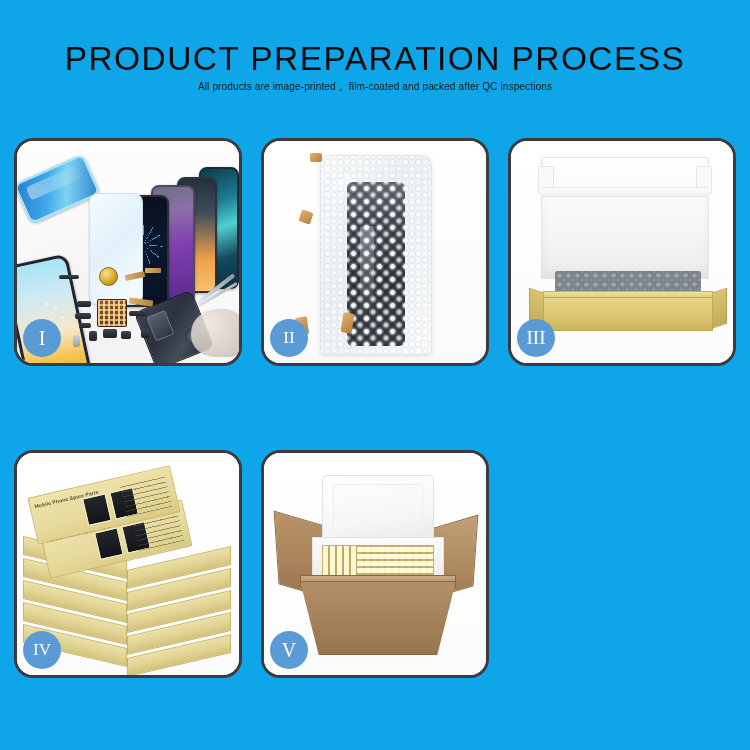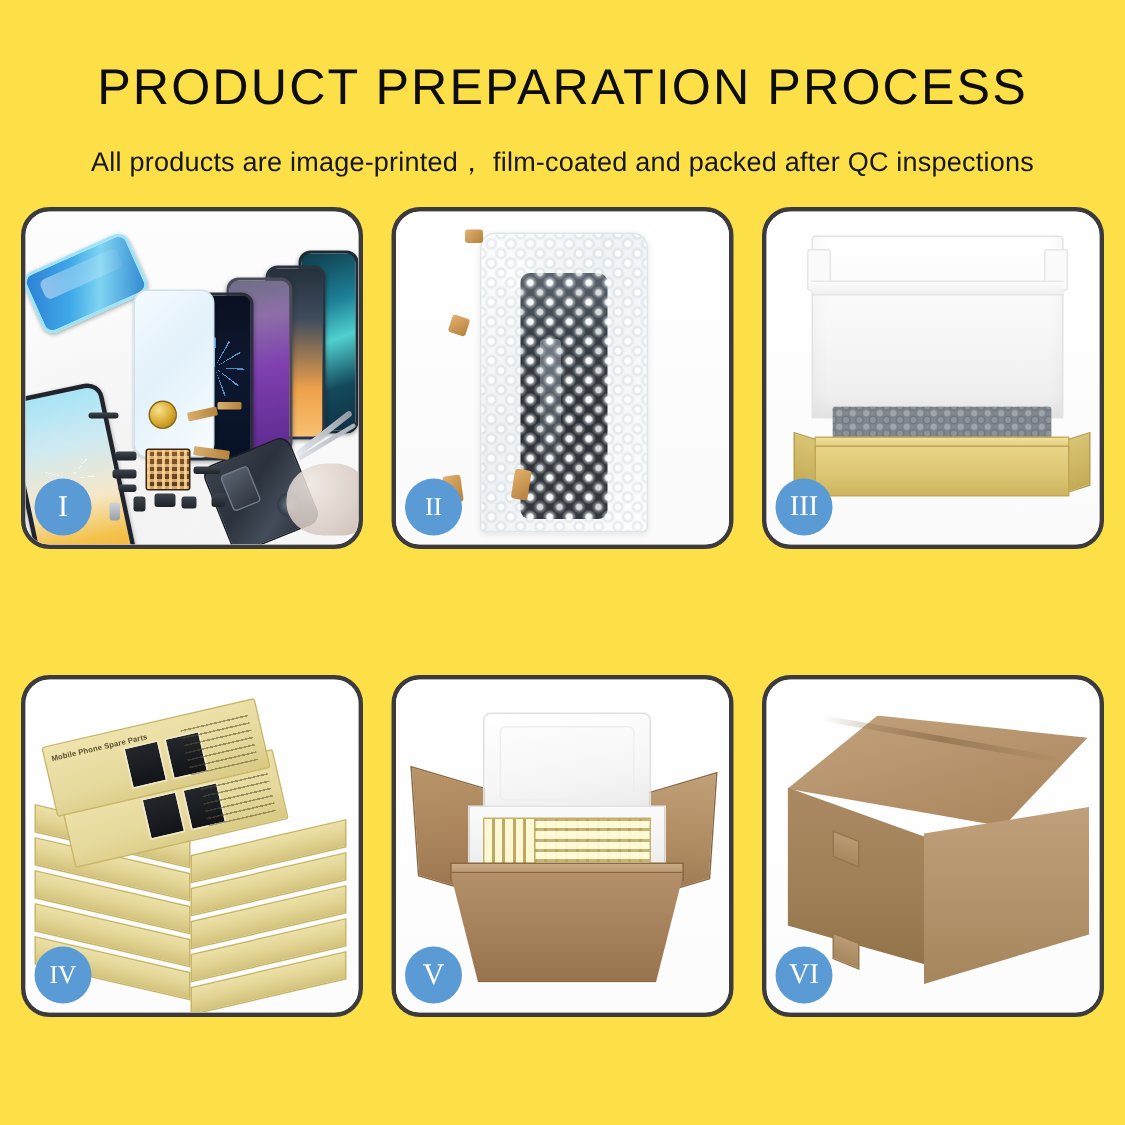--- a/index.html
+++ b/index.html
@@ -9,43 +9,43 @@
     height: 750px;
     background: #ffffff;
     font-family: "Liberation Sans", sans-serif;
     overflow: hidden;
   }
 
   #page {
     position: relative;
     width: 750px;
     height: 750px;
-    background: #fde047;
+    background: #0ea5e9;
   }
 
   
   #header {
     position: absolute;
     left: 0; top: 0;
     width: 750px;
     text-align: center;
   }
   #title {
     margin-top: 41px;
     font-size: 33.5px;
     letter-spacing: 1.4px;
     font-weight: 400;
     color: #0d0d0d;
     line-height: 1.05;
     white-space: nowrap;
     font-family: "Liberation Sans", sans-serif;
   }
   #subtitle {
-    margin-top: 20px;
-    font-size: 18px;
+    margin-top: 4px;
+    font-size: 10px;
     color: #161616;
     letter-spacing: 0.15px;
     white-space: nowrap;
   }
 
   
   #grid {
     position: absolute;
     left: 14px;
     top: 138px;
@@ -701,26 +701,15 @@
         <div class="p5-inner">
           <div class="p5-inner-stripes"></div>
           <div class="p5-inner-stripes2"></div>
         </div>
         <div class="p5-body-rim"></div>
         <div class="p5-body"></div>
       </div>
       <div class="badge">V</div>
     </div>
 
-    <div class="panel r2 c3">
-      <div class="photo p6">
-        <div class="p6-top"></div>
-        <div class="p6-top-seam"></div>
-        <div class="p6-left"></div>
-        <div class="p6-right"></div>
-        <div class="p6-tape p6-tape1"></div>
-        <div class="p6-tape p6-tape2"></div>
-      </div>
-      <div class="badge xsmall">VI</div>
-    </div>
 
   </div>
 </div>
 
 </body></html>

